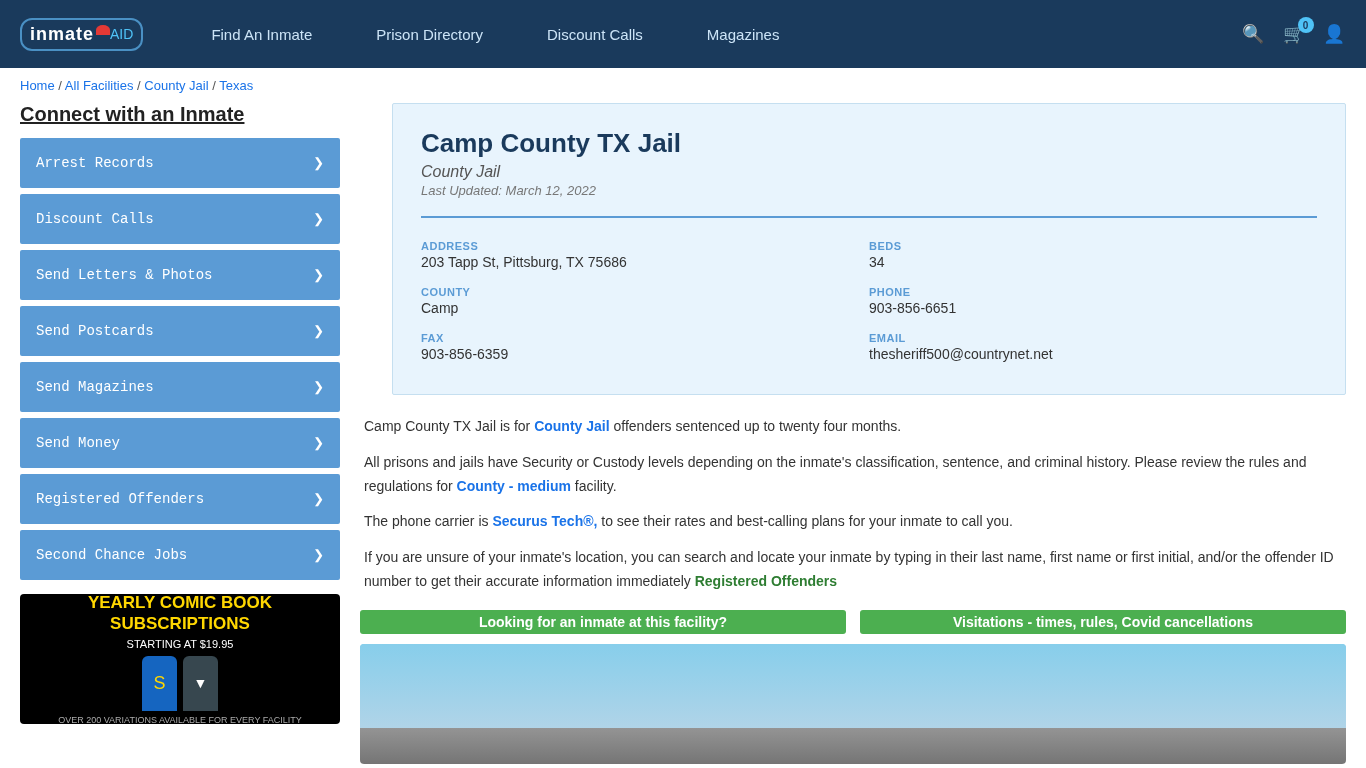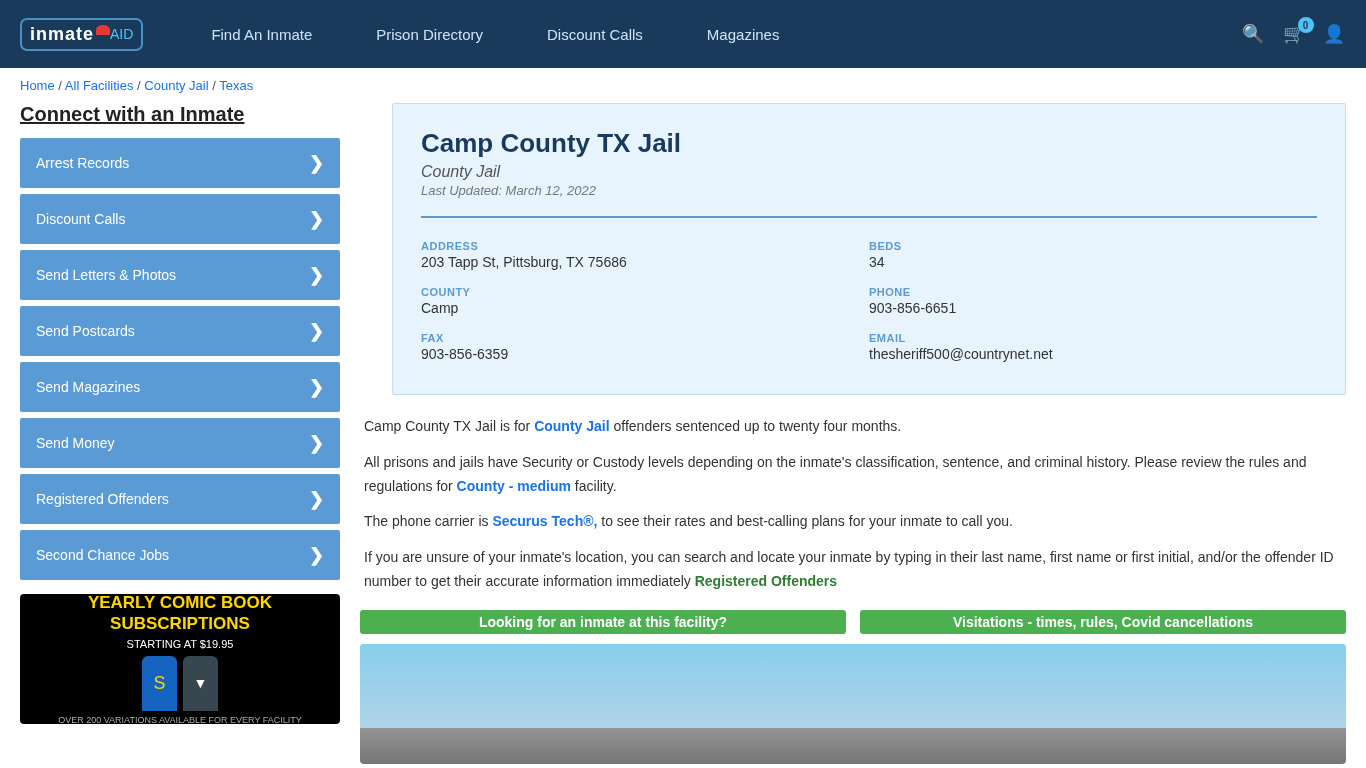--- a/index.html
+++ b/index.html
@@ -14,21 +14,21 @@
       height: 68px;
     }
     .nav-logo {
       margin-right: 40px;
       display: flex;
       align-items: center;
     }
     .logo-box {
       background: #1a3a5c;
       border: 2px solid #4a90c4;
-      border-radius: 7px;
+      border-radius: 12px;
       padding: 4px 8px;
       display: flex;
       align-items: center;
     }
     .logo-text {
       color: #fff;
       font-weight: bold;
       font-size: 18px;
       letter-spacing: 1px;
     }
@@ -128,20 +128,21 @@
       color: #fff;
       padding: 14px 16px;
       margin-bottom: 6px;
       cursor: pointer;
       border: none;
       width: 100%;
       text-align: left;
       font-size: 14px;
       font-weight: 500;
       border-radius: 2px;
+      font-family: Liberation Mono, monospace;
     }
     .sidebar-arrow {
       font-size: 18px;
       font-weight: bold;
     }
     .sidebar-ad {
       margin-top: 14px;
       background: #000000;
       border-radius: 4px;
       overflow: hidden;

